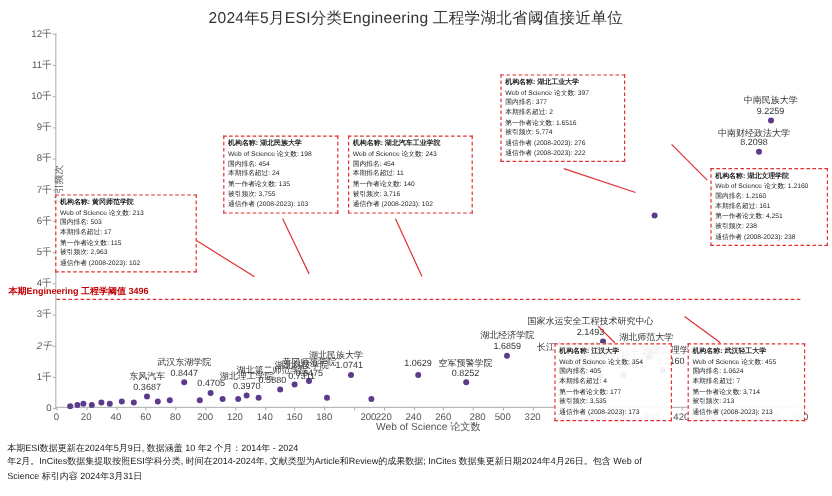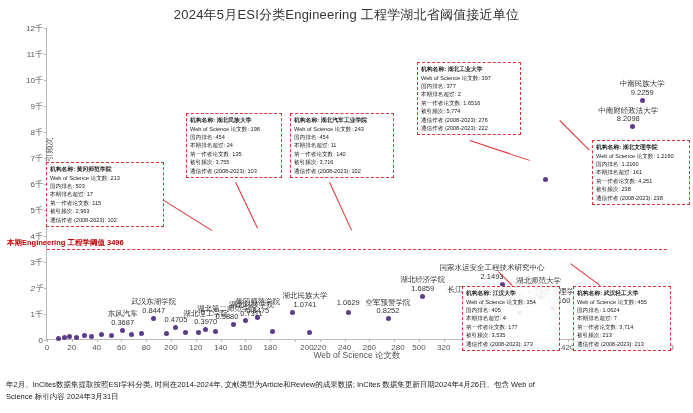--- a/index.html
+++ b/index.html
@@ -159,21 +159,21 @@
       <div class="ptlabel" style="left: 443.84px; top: 265.709px;">江汉大学<br>1.0112</div>
       <div class="pt" title="武汉轻工大学" style="left: 472.44px; top: 284.378px; background: rgb(93, 59, 140);"></div>
       <div class="ptlabel" style="left: 478.44px; top: 264.378px;">武汉轻工大学<br>1.0624</div>
       <div class="pt" title="湖北经济学院" style="left: 375.72px; top: 268.167px; background: rgb(93, 59, 140);"></div>
       <div class="ptlabel" style="left: 375.72px; top: 248.167px;">湖北经济学院<br>1.6859</div>
       <div class="pt" title="空军预警学院" style="left: 341px; top: 290.545px; background: rgb(93, 59, 140);"></div>
       <div class="ptlabel" style="left: 341px; top: 270.545px;">空军预警学院<br>0.8252</div>
       <div class="pt" title="湖北汽车工业学院" style="left: 301.32px; top: 284.365px; background: rgb(93, 59, 140);"></div>
       <div class="ptlabel" style="left: 301.32px; top: 271.365px;">1.0629</div>
       <div class="pt" title="湖北民族大学" style="left: 245.52px; top: 284.073px; background: rgb(93, 59, 140);"></div>
-      <div class="ptlabel" style="left: 258px; top: 264.073px;">湖北民族大学<br>1.0741</div>
+      <div class="ptlabel" style="left: 233px; top: 264.073px; text-align: right;">湖北民族大学<br>1.0741</div>
       <div class="pt" title="黄冈师范学院" style="left: 210.8px; top: 289.965px; background: rgb(93, 59, 140);"></div>
       <div class="ptlabel" style="left: 210.8px; top: 269.965px;">黄冈师范学院<br>0.8475</div>
       <div class="pt" title="湖北科技学院" style="left: 198.4px; top: 292.991px; background: rgb(93, 59, 140);"></div>
       <div class="ptlabel" style="left: 204.4px; top: 272.991px;">湖北科技学院<br>0.7311</div>
       <div class="pt" title="湖北第二师范学院" style="left: 186px; top: 296.712px; background: rgb(93, 59, 140);"></div>
       <div class="ptlabel" style="left: 180px; top: 276.712px;">湖北第二师范学院<br>0.5880</div>
       <div class="pt" title="湖北理工学院" style="left: 158.72px; top: 301.678px; background: rgb(93, 59, 140);"></div>
       <div class="ptlabel" style="left: 158.72px; top: 281.678px;">湖北理工学院<br>0.3970</div>
       <div class="pt" title="武汉东湖学院" style="left: 106.64px; top: 290.038px; background: rgb(93, 59, 140);"></div>
       <div class="ptlabel" style="left: 106.64px; top: 270.038px;">武汉东湖学院<br>0.8447</div>
@@ -193,21 +193,21 @@
       <div class="pt" title="其他单位10" style="left: 138.88px; top: 304.2px; background: rgb(93, 59, 140);"></div>
       <div class="pt" title="其他单位11" style="left: 151.28px; top: 304.72px; background: rgb(93, 59, 140);"></div>
       <div class="pt" title="其他单位12" style="left: 168.64px; top: 303.16px; background: rgb(93, 59, 140);"></div>
       <div class="pt" title="其他单位13" style="left: 225.68px; top: 303.68px; background: rgb(93, 59, 140);"></div>
       <div class="pt" title="其他单位14" style="left: 262.88px; top: 304.2px; background: rgb(93, 59, 140);"></div>
       <div class="pt" title="其他单位15" style="left: 11.16px; top: 310.44px; background: rgb(93, 59, 140);"></div>
       <div class="pt" title="其他单位16" style="left: 17.36px; top: 309.92px; background: rgb(93, 59, 140);"></div>
     </div>
 
   <div class="footer">
-    <br>
+    <span>本期ESI数据更新在2024年5月9日, 数据涵盖 10 年2 个月：2014年 - 2024</span><br>
     <span>年2月。InCites数据集提取按照ESI学科分类, 时间在2014-2024年, 文献类型为Article和Review的成果数据; InCites 数据集更新日期2024年4月26日。包含 Web of</span><br>
     <span>Science 标引内容 2024年3月31日</span>
   </div>
 <div class="annbox" style="left: 46px; top: 162px; width: 118px;">
       <span class="ttl">机构名称: 黄冈师范学院</span>
       <span class="row">Web of Science 论文数: 213</span>
       <span class="row">国内排名: 503</span>
       <span class="row">本期排名超过: 17</span>
       <span class="row">第一作者论文数: 115</span>
       <span class="row">被引频次: 2,963</span>

